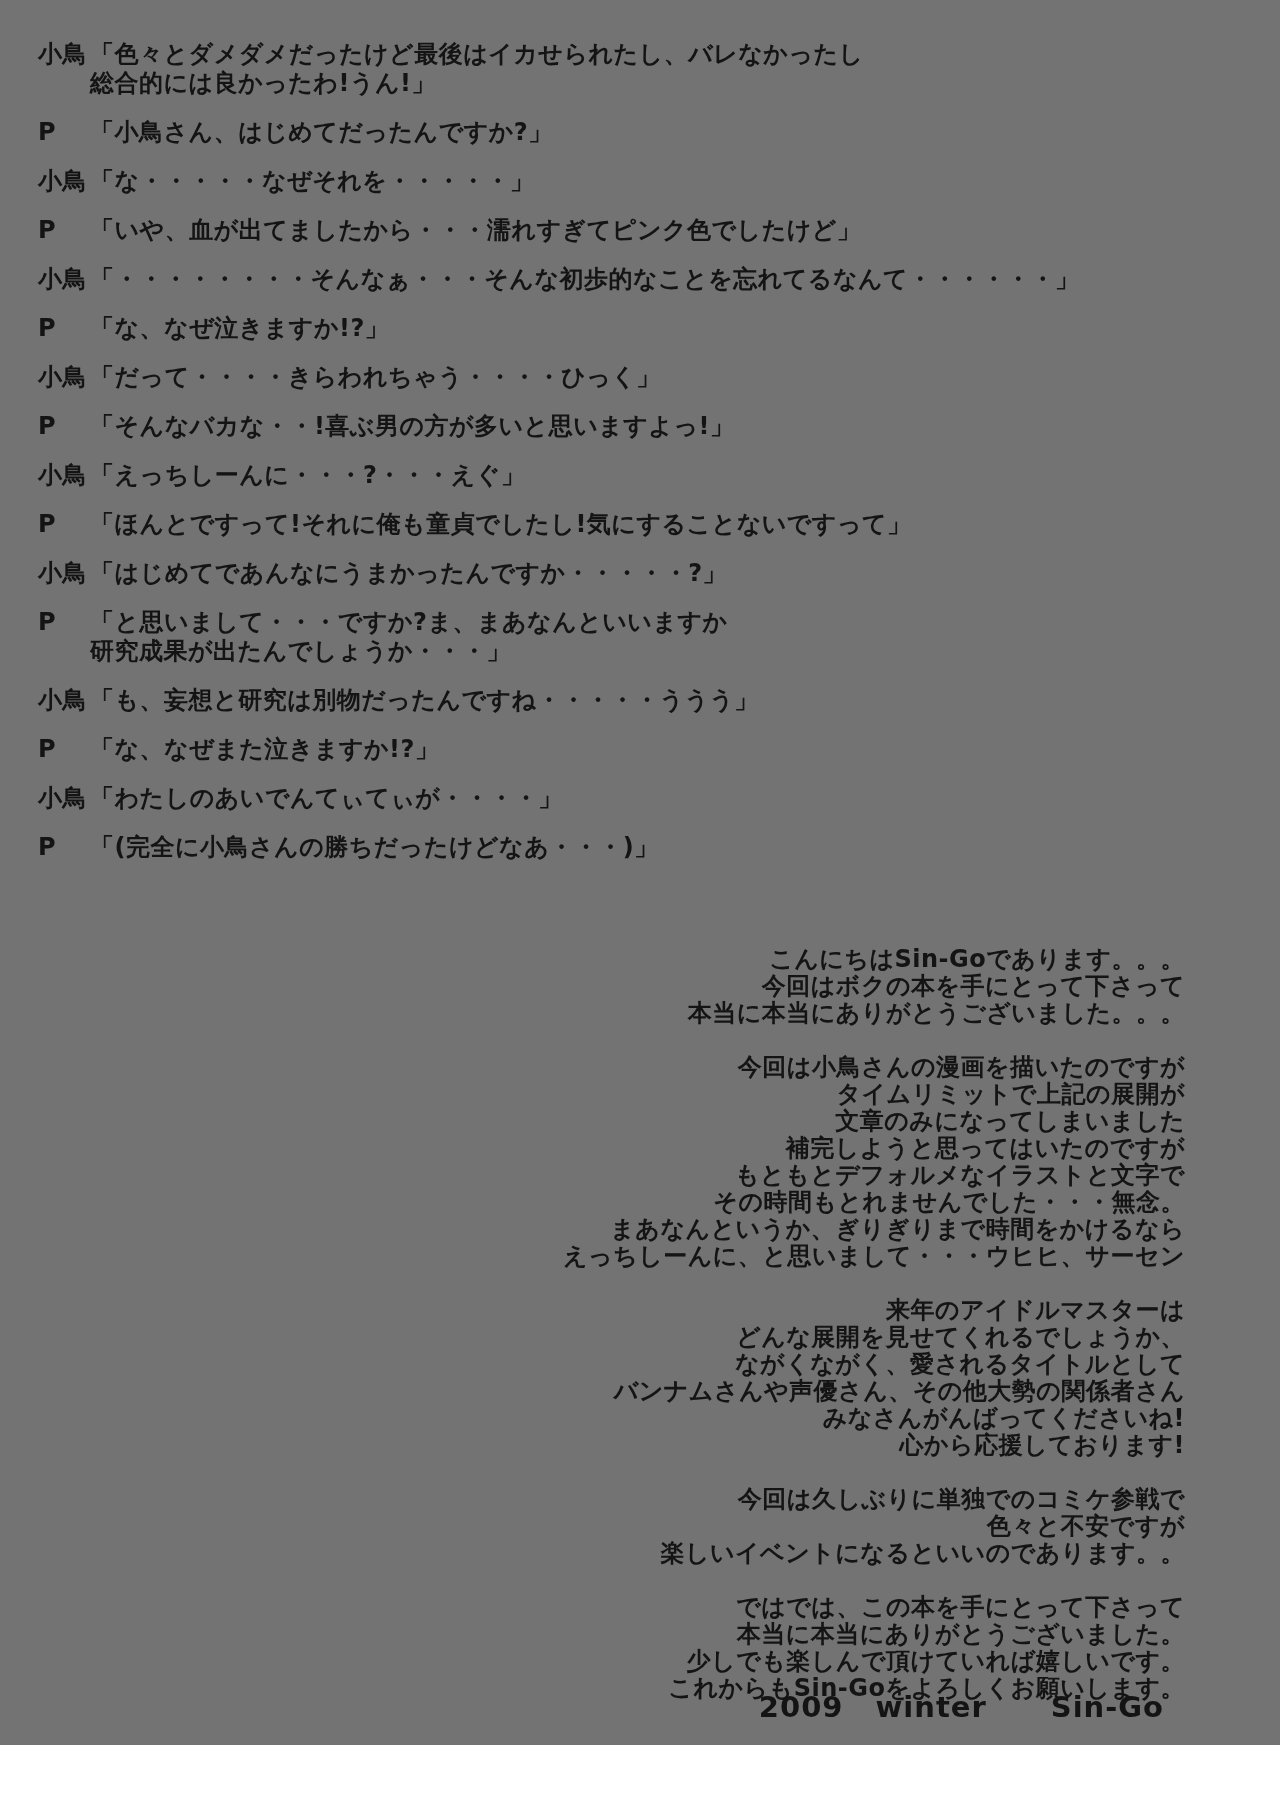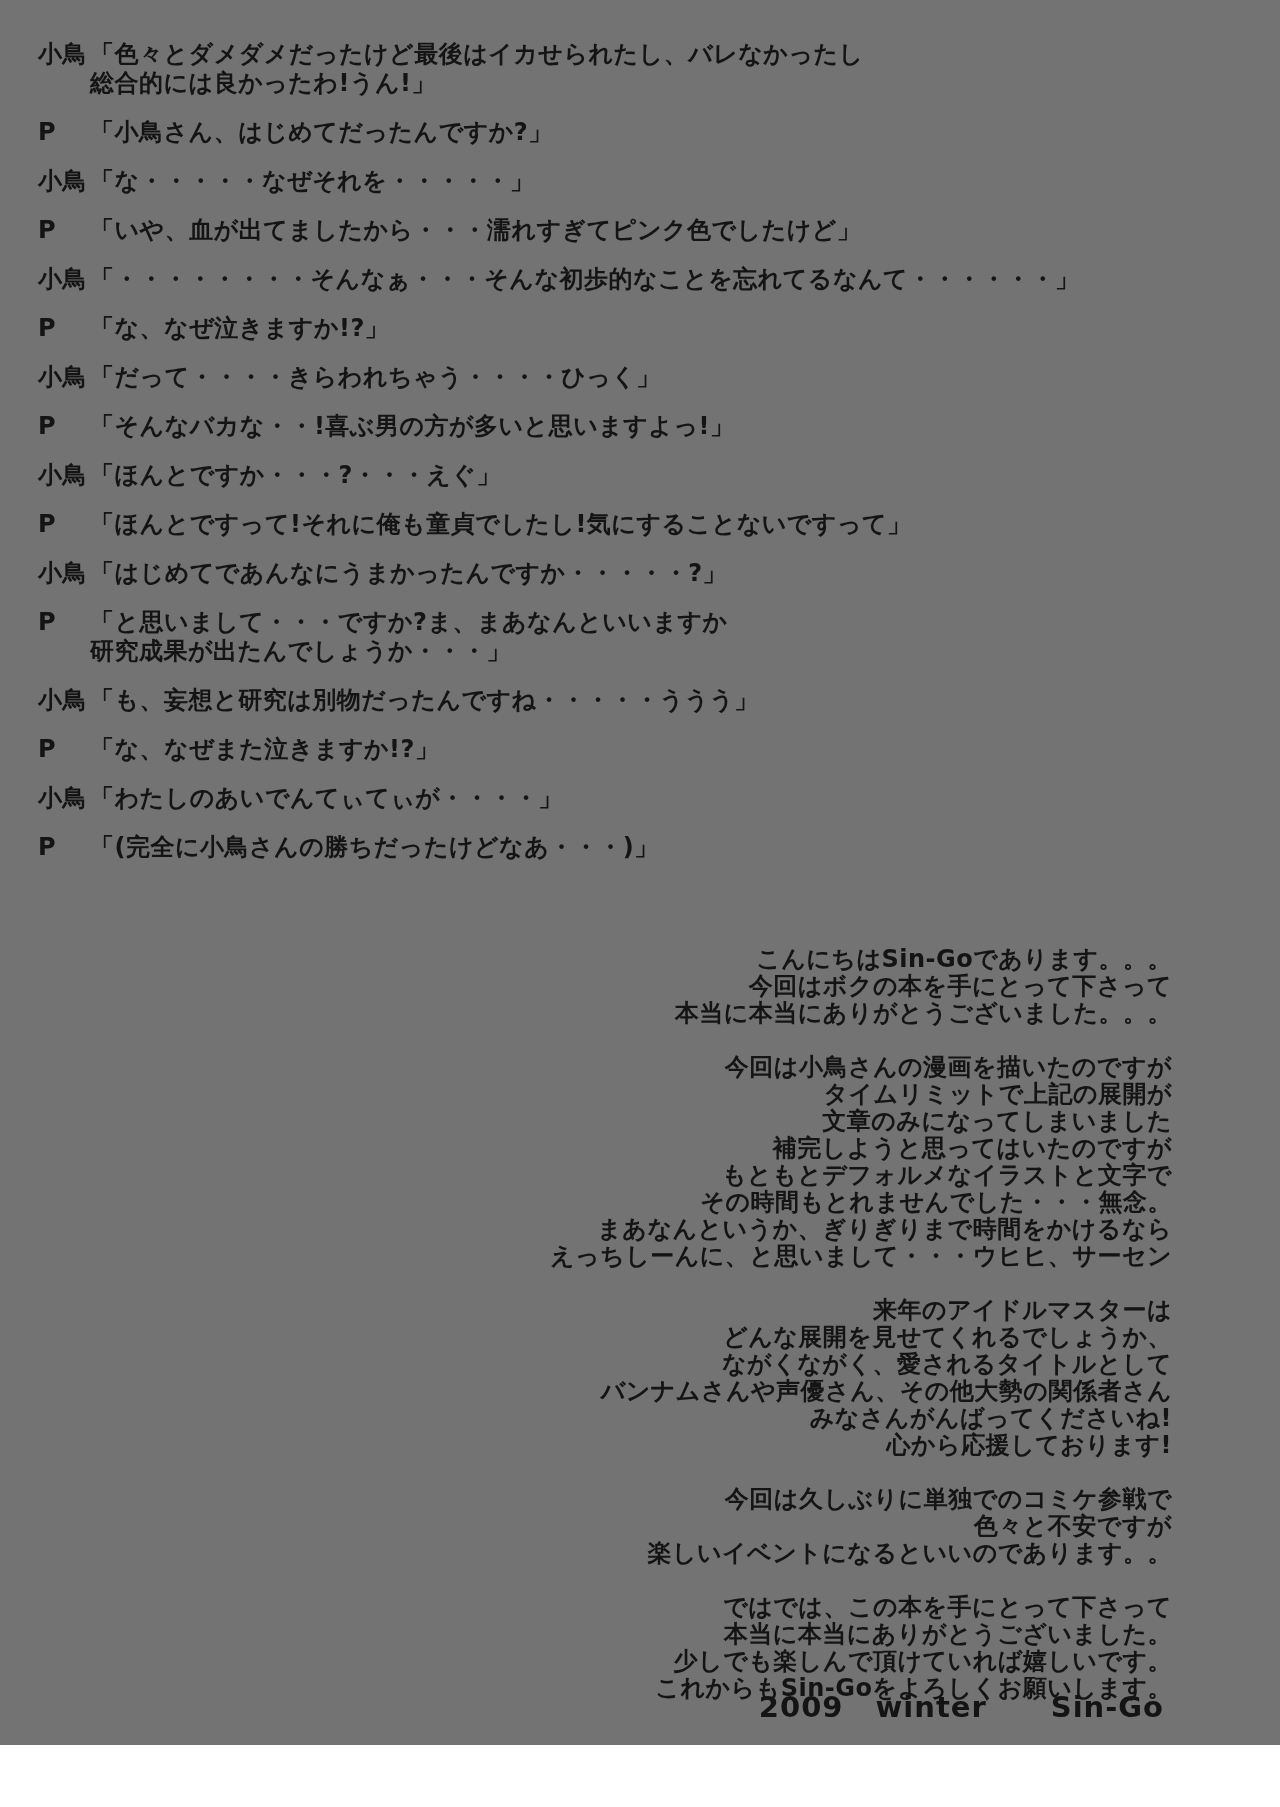--- a/index.html
+++ b/index.html
@@ -37,21 +37,21 @@
   .speaker {
     flex: 0 0 52px;
   }
   .lines {
     flex: 1 1 auto;
   }
   
   .afterword {
     position: absolute;
     top: 946px;
-    right: 108px;
+    right: 95px;
     text-align: right;
     font-size: 24px;
     line-height: 27px;
     letter-spacing: 0.5px;
     white-space: nowrap;
   }
   .block {
     margin-bottom: 27px;
   }
   .block:last-child {
@@ -131,21 +131,21 @@
       </div>
       <div class="turn">
         <span class="speaker">P</span>
         <div class="lines">
           <div class="line">「そんなバカな・・!喜ぶ男の方が多いと思いますよっ!」</div>
         </div>
       </div>
       <div class="turn">
         <span class="speaker">小鳥</span>
         <div class="lines">
-          <div class="line">「ほんとですか・・・?・・・えぐ」</div>
+          <div class="line">「えっちしーんに・・・?・・・えぐ」</div>
         </div>
       </div>
       <div class="turn">
         <span class="speaker">P</span>
         <div class="lines">
           <div class="line">「ほんとですって!それに俺も童貞でしたし!気にすることないですって」</div>
         </div>
       </div>
       <div class="turn">
         <span class="speaker">小鳥</span>

